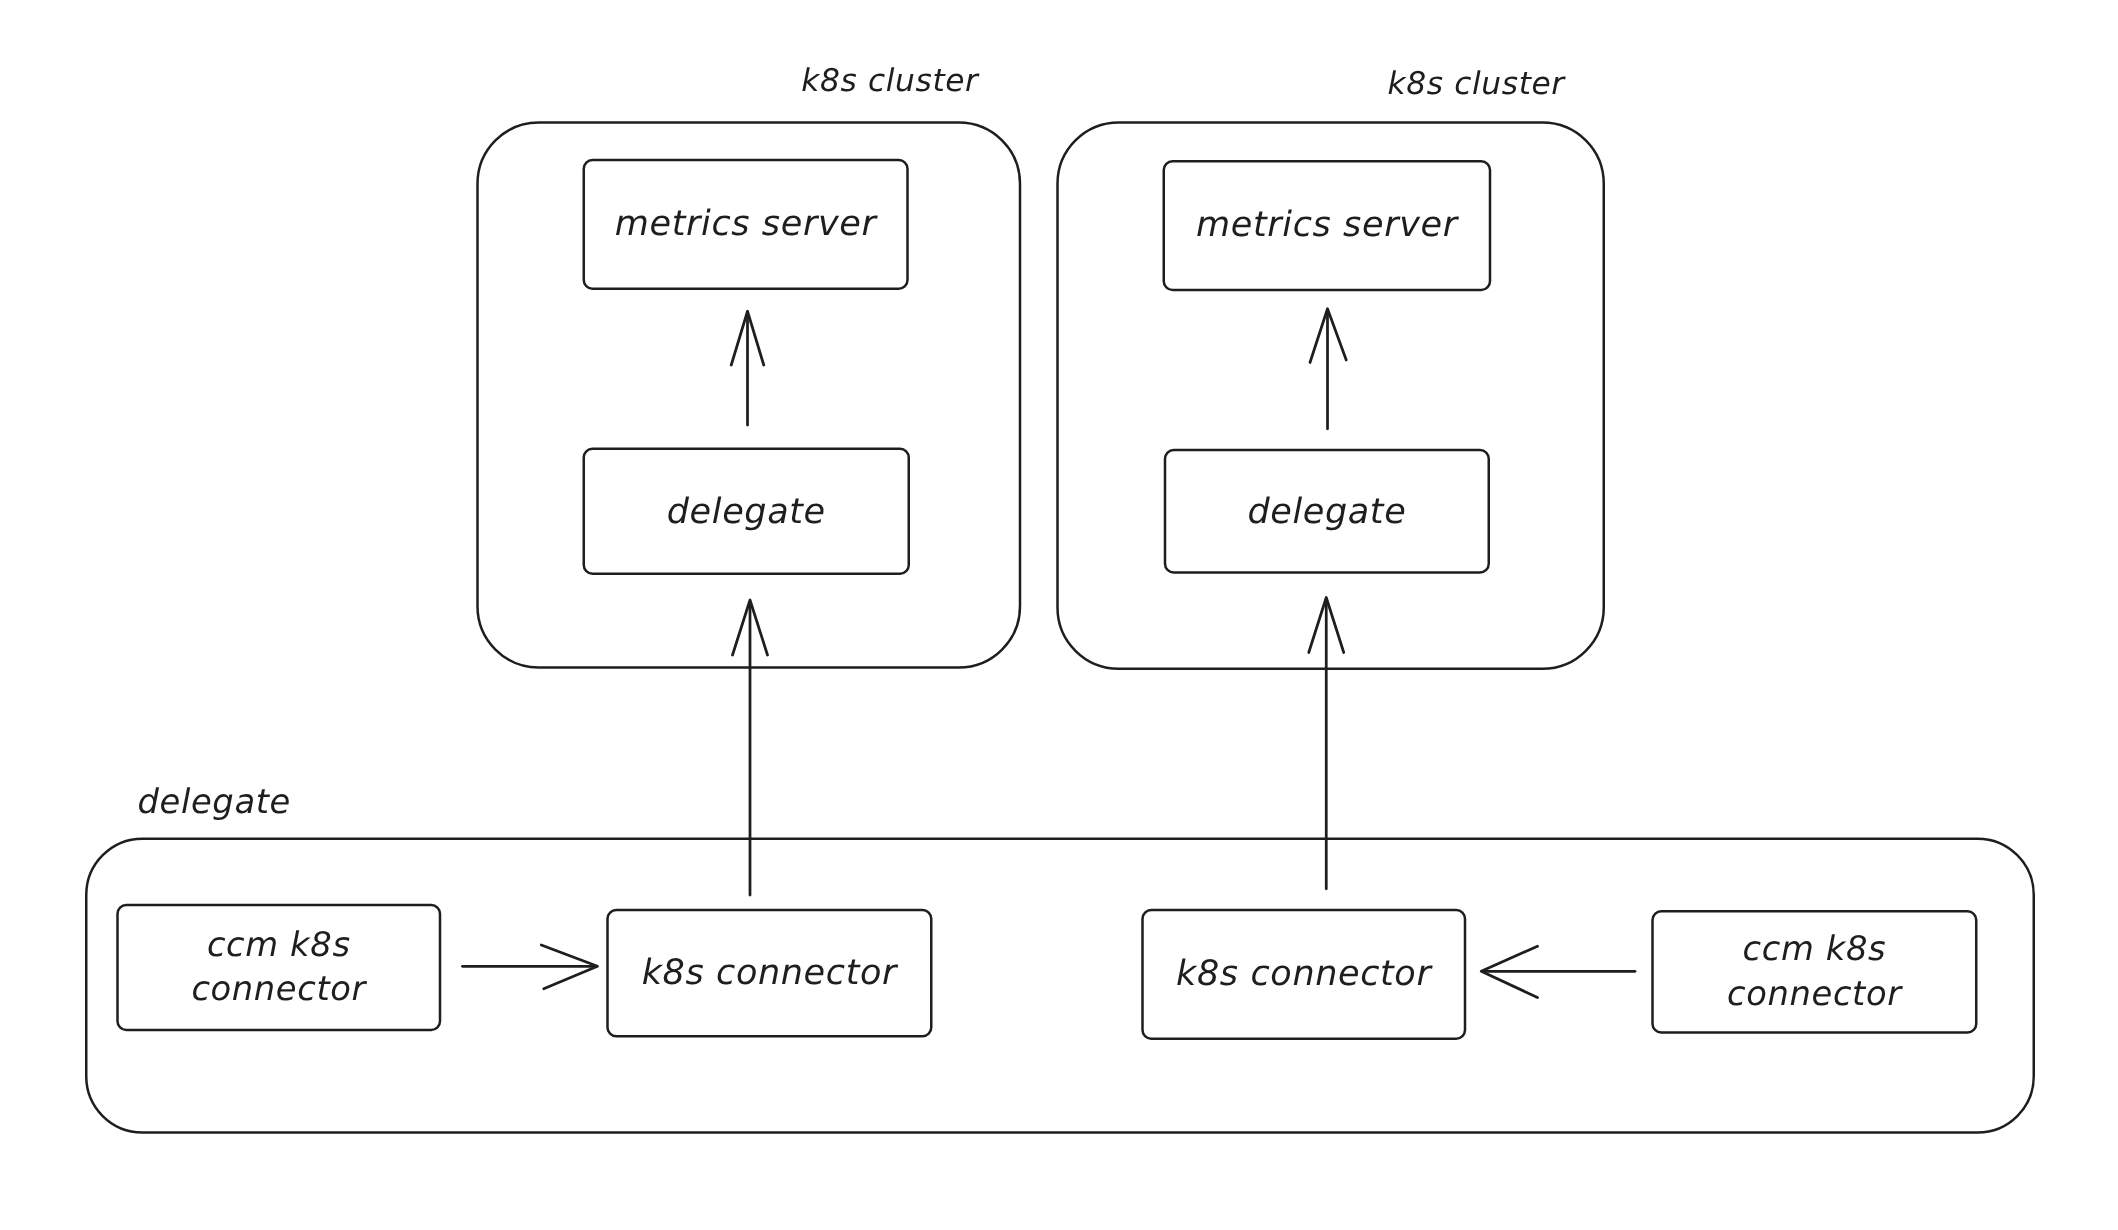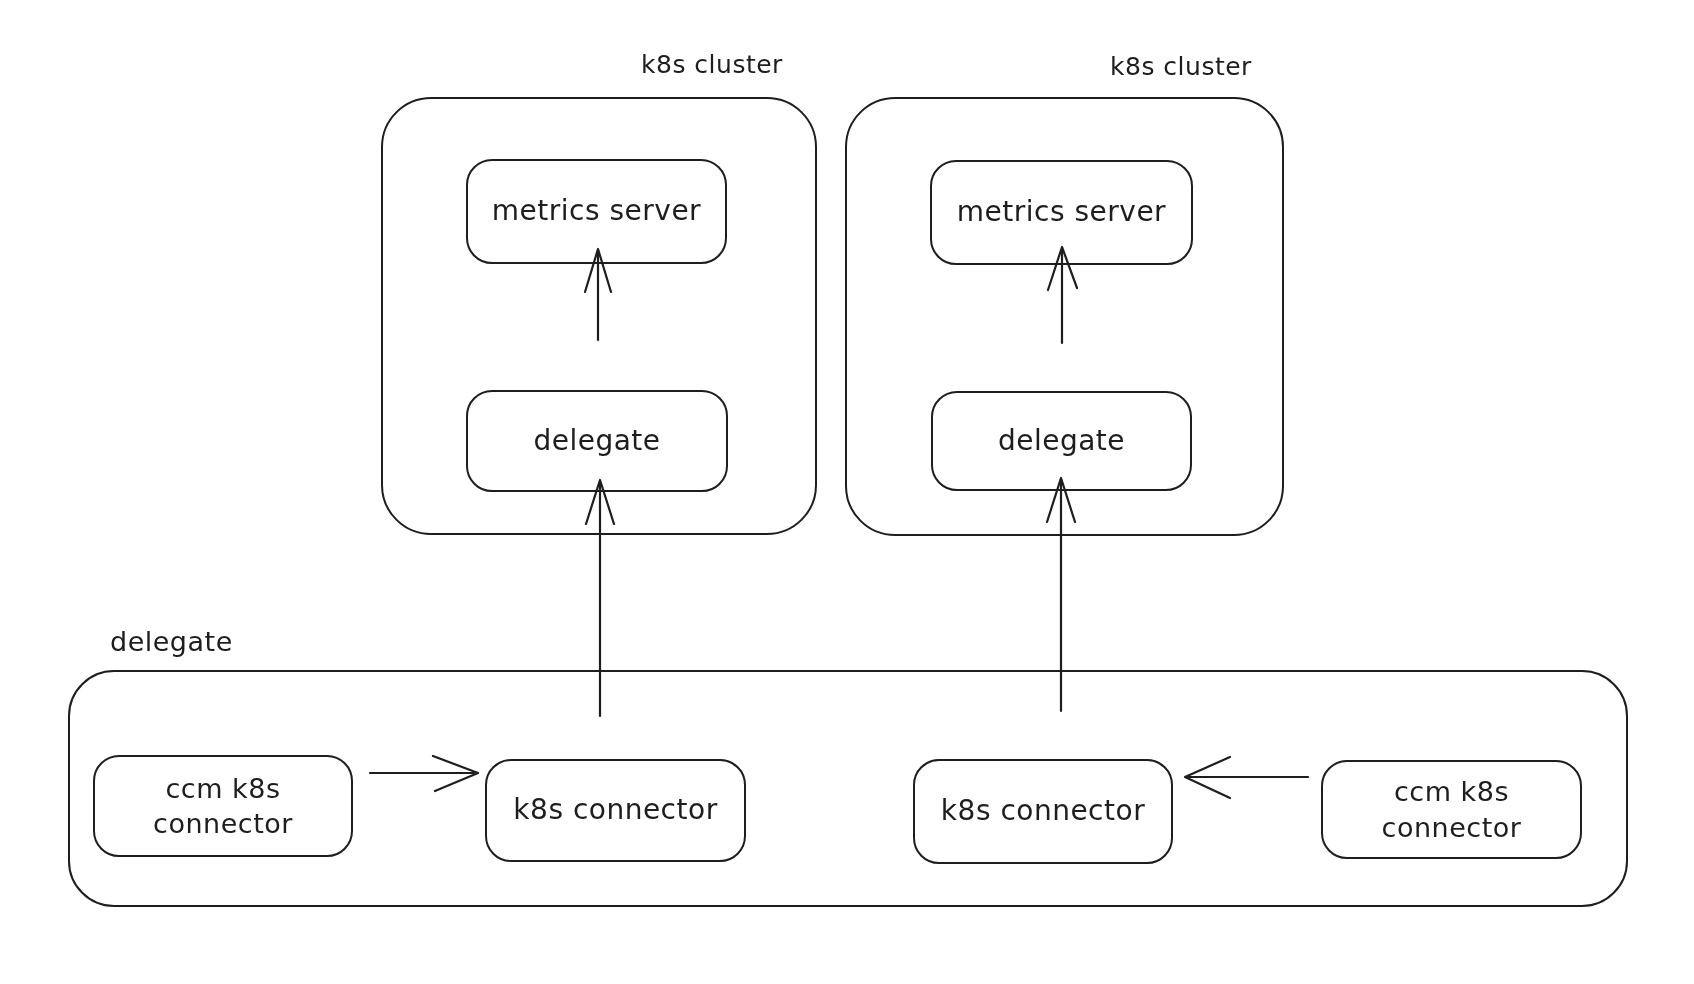--- a/index.html
+++ b/index.html
@@ -7,45 +7,45 @@
     --bg:#ffffff;
   }
   html,body{margin:0;padding:0;background:var(--bg);}
   #stage{
     position:relative;
     width:1694px;height:984px;
     background:var(--bg);
     font-family:"DejaVu Sans", sans-serif;
     color:var(--stroke);
     overflow:hidden;
+    font-style:italic;
   }
   
   .frame{
     position:absolute;
     border:2.5px solid var(--stroke);
     border-radius:50px;
     background:transparent;
     box-sizing:border-box;
   }
   .frame.harness{border-radius:46px;}
   
   .node{
     position:absolute;
     border:2.5px solid var(--stroke);
-    border-radius:26px;
+    border-radius:8px;
     box-sizing:border-box;
     display:flex;
     flex-direction:column;
     align-items:center;
     justify-content:center;
     font-size:28px;
     letter-spacing:0.5px;
     background:var(--bg);
     line-height:1.3;
-    margin-top:32px;
   }
   .node .ln{display:block;}
   
   .float-label{
     position:absolute;
     font-size:25px;
     letter-spacing:0.5px;
     white-space:nowrap;
   }
   .float-label.harness-label{font-size:27px;}

